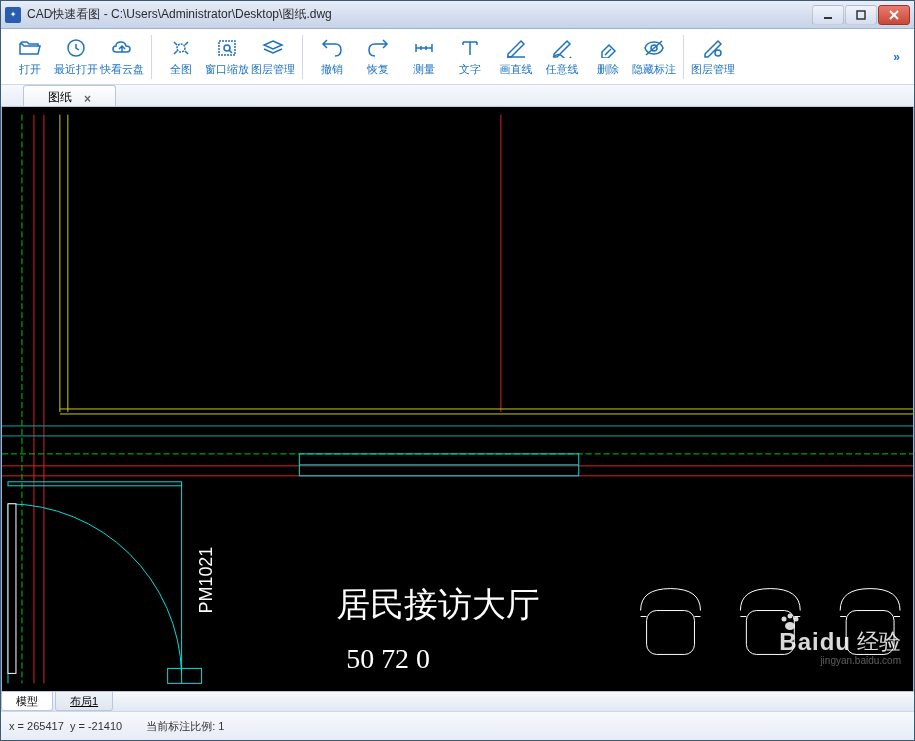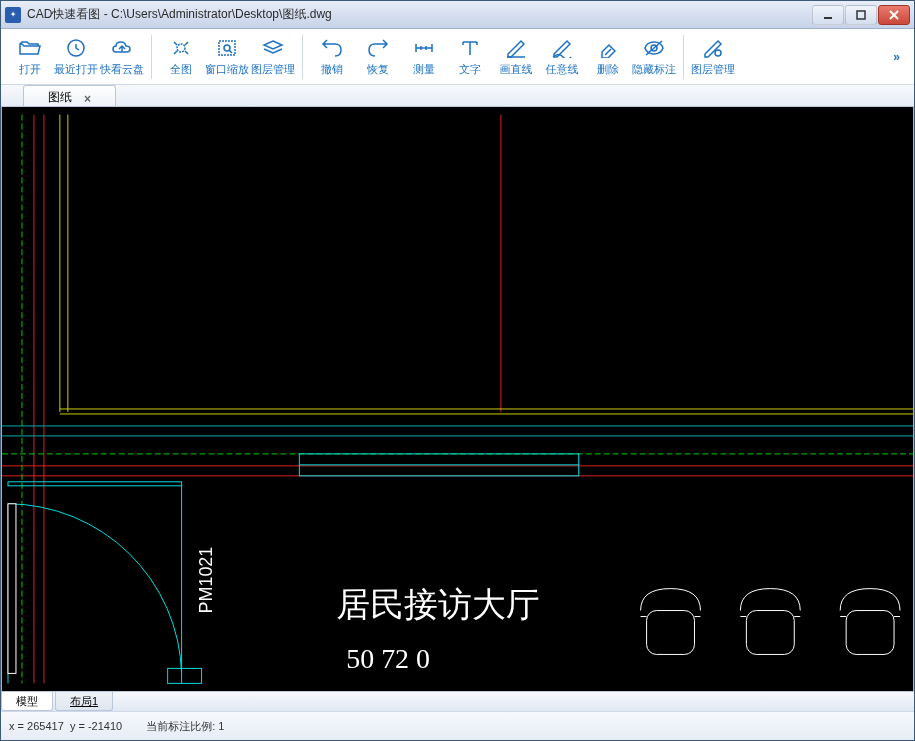--- a/index.html
+++ b/index.html
@@ -266,20 +266,33 @@
           <rect x="6" y="22" width="48" height="44" rx="10"></rect>
           <line x1="0" y1="28" x2="6" y2="28"></line>
             <line x1="54" y1="28" x2="60" y2="28"></line>
         </g>
       </g>
       <text x="210" y="500" fill="#fff" font-size="18" transform="rotate(-90 210 500)">PM1021</text>
       <text x="335" y="502" fill="#fff" font-size="34" font-family="KaiTi,SimSun">居民接访大厅</text>
       <text x="345" y="555" fill="#fff" font-size="28" font-family="SimSun">50  72   0</text>
     </svg>
 
+    <div class="watermark">
+      <svg class="paw" width="22" height="18">
+          <g fill="rgba(255,255,255,0.85)">
+            <circle cx="5" cy="6" r="2.5"></circle>
+            <circle cx="11" cy="3" r="2.5"></circle>
+            <circle cx="17" cy="6" r="2.5"></circle>
+            <ellipse cx="11" cy="13" rx="5" ry="4"></ellipse>
+          </g>
+        </svg>
+      <span class="bd">Baidu</span>
+      <span class="jy">经验</span>
+      <span class="sub">jingyan.baidu.com</span>
+    </div>
   </div>
 
   <div class="layouttabs">
     <div class="ltab">模型</div>
     <div class="ltab inactive">布局1</div>
   </div>
 
   <div class="statusbar">
     <div>
       <span>x =</span> <span>265417</span>&nbsp;

